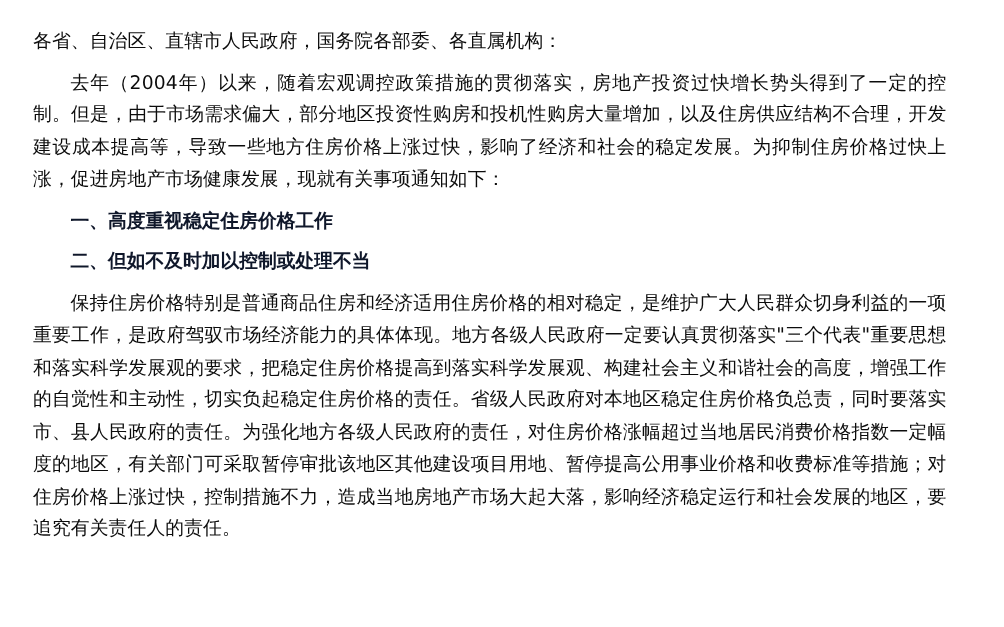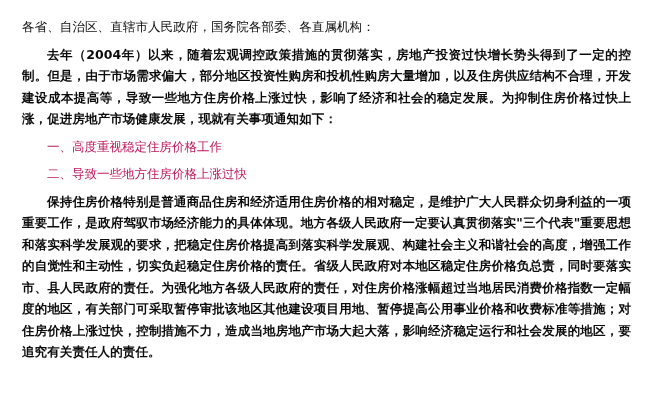--- a/index.html
+++ b/index.html
@@ -25,43 +25,42 @@
     font-size: 12.5px;
     line-height: 1.72;
     color: #0c0c0c;
     text-align: justify;
     text-justify: inter-ideograph;
     margin: 0 0 6px 0;
     letter-spacing: 0.1px;
   }
   .indent2 {
     text-indent: 2em;
-    font-weight: bold;
   }
   .heading {
     font-size: 12.5px;
     line-height: 1.72;
-    color: #be185d;
+    color: #0f172a;
     margin: 0 0 6px 0;
     text-indent: 2em;
-    font-weight: normal;
+    font-weight: bold;
   }
   .addressee {
     margin-top: 2px;
   }
 </style>
 </head>
 <body>
 
 <div class="page">
 
   <p class="para addressee">各省、自治区、直辖市人民政府，国务院各部委、各直属机构：</p>
 
   <p class="para indent2">去年（2004年）以来，随着宏观调控政策措施的贯彻落实，房地产投资过快增长势头得到了一定的控制。但是，由于市场需求偏大，部分地区投资性购房和投机性购房大量增加，以及住房供应结构不合理，开发建设成本提高等，导致一些地方住房价格上涨过快，影响了经济和社会的稳定发展。为抑制住房价格过快上涨，促进房地产市场健康发展，现就有关事项通知如下：</p>
 
   <p class="heading">一、高度重视稳定住房价格工作</p>
 
 
-  <p class="heading">二、导致一些地方住房价格上涨过快</p>
+  <p class="heading">二、但如不及时加以控制或处理不当</p>
 
   <p class="para indent2">保持住房价格特别是普通商品住房和经济适用住房价格的相对稳定，是维护广大人民群众切身利益的一项重要工作，是政府驾驭市场经济能力的具体体现。地方各级人民政府一定要认真贯彻落实"三个代表"重要思想和落实科学发展观的要求，把稳定住房价格提高到落实科学发展观、构建社会主义和谐社会的高度，增强工作的自觉性和主动性，切实负起稳定住房价格的责任。省级人民政府对本地区稳定住房价格负总责，同时要落实市、县人民政府的责任。为强化地方各级人民政府的责任，对住房价格涨幅超过当地居民消费价格指数一定幅度的地区，有关部门可采取暂停审批该地区其他建设项目用地、暂停提高公用事业价格和收费标准等措施；对住房价格上涨过快，控制措施不力，造成当地房地产市场大起大落，影响经济稳定运行和社会发展的地区，要追究有关责任人的责任。</p>
 
 </div>
 
 </body></html>

